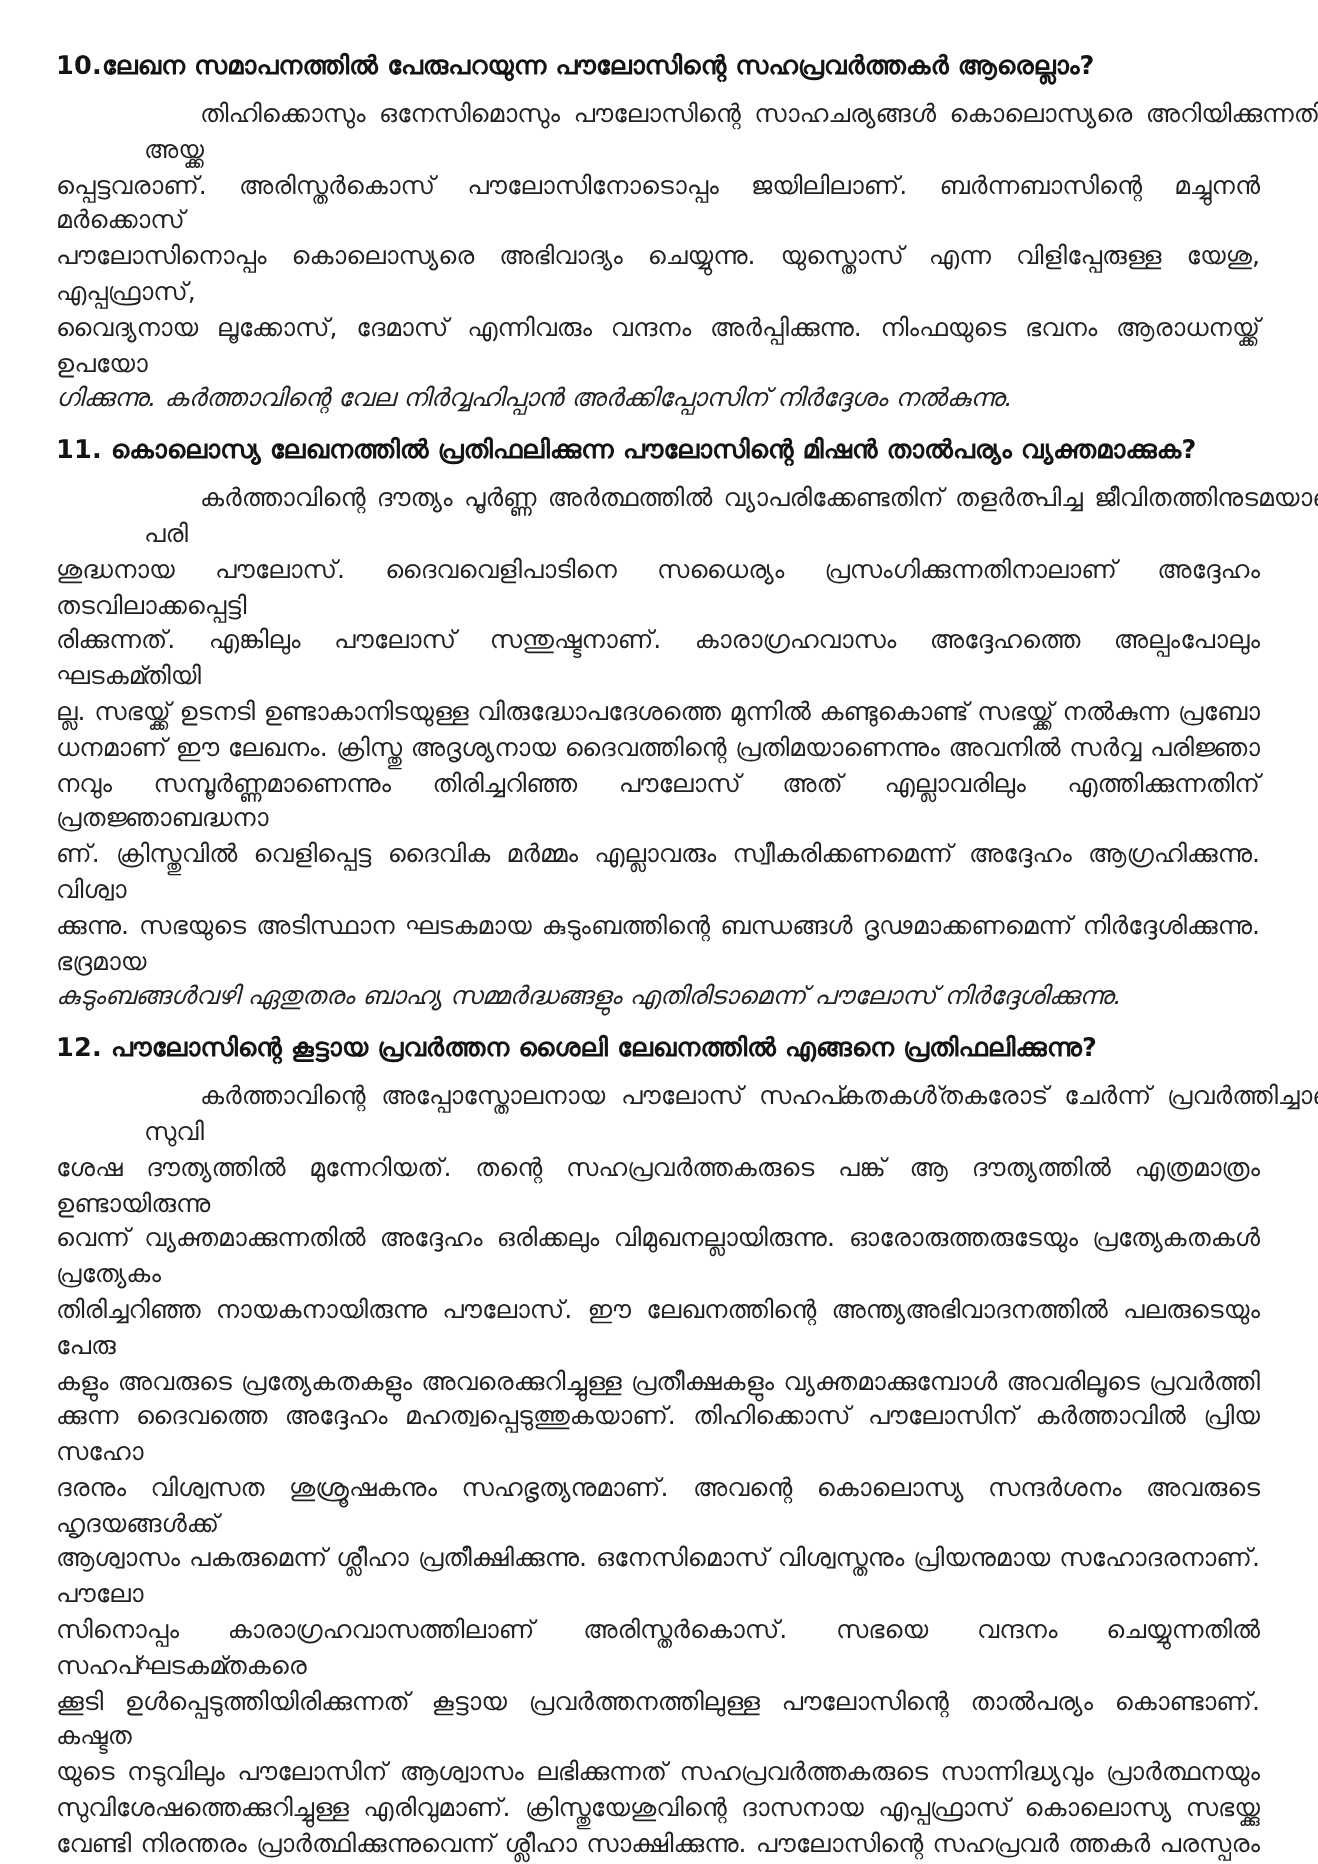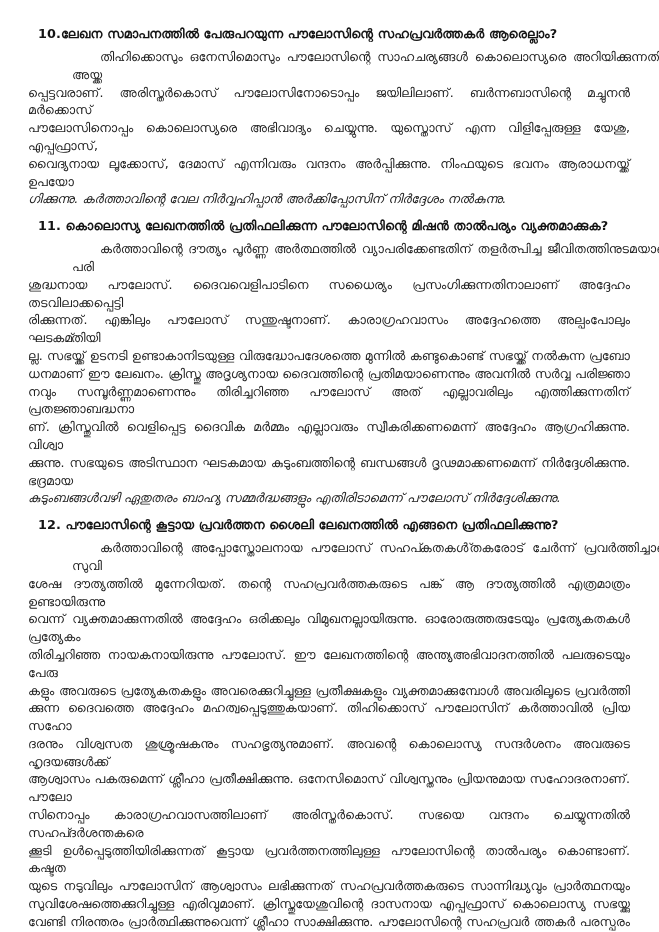--- a/index.html
+++ b/index.html
@@ -15,21 +15,21 @@
     width: 659px;
     height: 932px;
     background: #ffffff;
     padding: 25px 29px 0 28px;
   }
   .qa-section { margin: 0; }
   .question {
     font-weight: bold;
     font-size: 12.8px;
     line-height: 18px;
-    margin: 9px 0 5px 10px;
+    margin: 9px 0 5px 0;
     color: #141414;
     letter-spacing: 0.1px;
   }
   .qa-section:first-child .question { margin-top: 0; }
   .answer { width: 100%; }
   .line {
     font-size: 12.6px;
     line-height: 17.8px;
     text-align: justify;
     text-align-last: justify;
@@ -74,21 +74,21 @@
     <h3 class="question">12. പൗലോസിന്റെ കൂട്ടായ പ്രവർത്തന ശൈലി ലേഖനത്തിൽ എങ്ങനെ പ്രതിഫലിക്കുന്നു?</h3>
     <div class="answer">
         <div class="line first">കർത്താവിന്റെ അപ്പോസ്തോലനായ പൗലോസ് സഹപ്കതകൾ്തകരോട് ചേർന്ന് പ്രവർത്തിച്ചാണ് സുവി</div>
         <div class="line">ശേഷ ദൗത്യത്തിൽ മുന്നേറിയത്. തന്റെ സഹപ്രവർത്തകരുടെ പങ്ക് ആ ദൗത്യത്തിൽ എത്രമാത്രം ഉണ്ടായിരുന്നു</div>
         <div class="line">വെന്ന് വ്യക്തമാക്കുന്നതിൽ അദ്ദേഹം ഒരിക്കലും വിമുഖനല്ലായിരുന്നു. ഓരോരുത്തരുടേയും പ്രത്യേകതകൾ പ്രത്യേകം</div>
         <div class="line">തിരിച്ചറിഞ്ഞ നായകനായിരുന്നു പൗലോസ്. ഈ ലേഖനത്തിന്റെ അന്ത്യഅഭിവാദനത്തിൽ പലരുടെയും പേരു</div>
         <div class="line">കളും അവരുടെ പ്രത്യേകതകളും അവരെക്കുറിച്ചുള്ള പ്രതീക്ഷകളും വ്യക്തമാക്കുമ്പോൾ അവരിലൂടെ പ്രവർത്തി</div>
         <div class="line">ക്കുന്ന ദൈവത്തെ അദ്ദേഹം മഹത്വപ്പെടുത്തുകയാണ്. തിഹിക്കൊസ് പൗലോസിന് കർത്താവിൽ പ്രിയ സഹോ</div>
         <div class="line">ദരനും വിശ്വസത ശുശ്രൂഷകനും സഹഭൃത്യനുമാണ്. അവന്റെ കൊലൊസ്യ സന്ദർശനം അവരുടെ ഹൃദയങ്ങൾക്ക്</div>
         <div class="line">ആശ്വാസം പകരുമെന്ന് ശ്ലീഹാ പ്രതീക്ഷിക്കുന്നു. ഒനേസിമൊസ് വിശ്വസ്തനും പ്രിയനുമായ സഹോദരനാണ്. പൗലോ</div>
-        <div class="line">സിനൊപ്പം കാരാഗ്രഹവാസത്തിലാണ് അരിസ്തർകൊസ്. സഭയെ വന്ദനം ചെയ്യുന്നതിൽ സഹപ്ദർശന്തകരെ</div>
+        <div class="line">സിനൊപ്പം കാരാഗ്രഹവാസത്തിലാണ് അരിസ്തർകൊസ്. സഭയെ വന്ദനം ചെയ്യുന്നതിൽ സഹപ്ഘടകമ്തകരെ</div>
         <div class="line">ക്കൂടി ഉൾപ്പെടുത്തിയിരിക്കുന്നത് കൂട്ടായ പ്രവർത്തനത്തിലുള്ള പൗലോസിന്റെ താൽപര്യം കൊണ്ടാണ്. കഷ്ടത</div>
         <div class="line">യുടെ നടുവിലും പൗലോസിന് ആശ്വാസം ലഭിക്കുന്നത് സഹപ്രവർത്തകരുടെ സാന്നിദ്ധ്യവും പ്രാർത്ഥനയും</div>
         <div class="line">സുവിശേഷത്തെക്കുറിച്ചുള്ള എരിവുമാണ്. ക്രിസ്തുയേശുവിന്റെ ദാസനായ എപ്പഫ്രാസ് കൊലൊസ്യ സഭയ്ക്കു</div>
         <div class="line">വേണ്ടി നിരന്തരം പ്രാർത്ഥിക്കുന്നുവെന്ന് ശ്ലീഹാ സാക്ഷിക്കുന്നു. പൗലോസിന്റെ സഹപ്രവർ ത്തകർ പരസ്പരം</div>
         <div class="line">വന്ദനം ചൊല്ലണമെന്ന് നിർദ്ദേശിക്കുന്നതിലൂടെ അവരുടെ കൂട്ടായ്മ നിലനിൽക്കണമെന്നുള്ള ആഗ്രഹം കൊ</div>
       </div>
   </section>
 
 </div>
 

